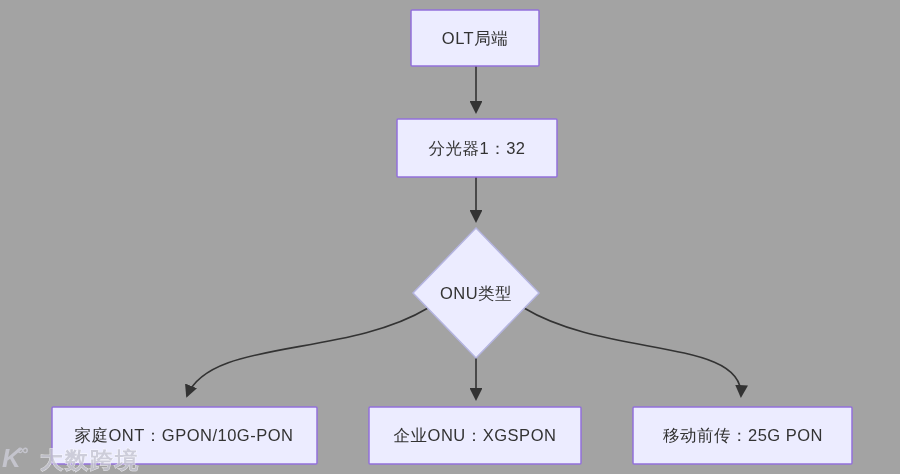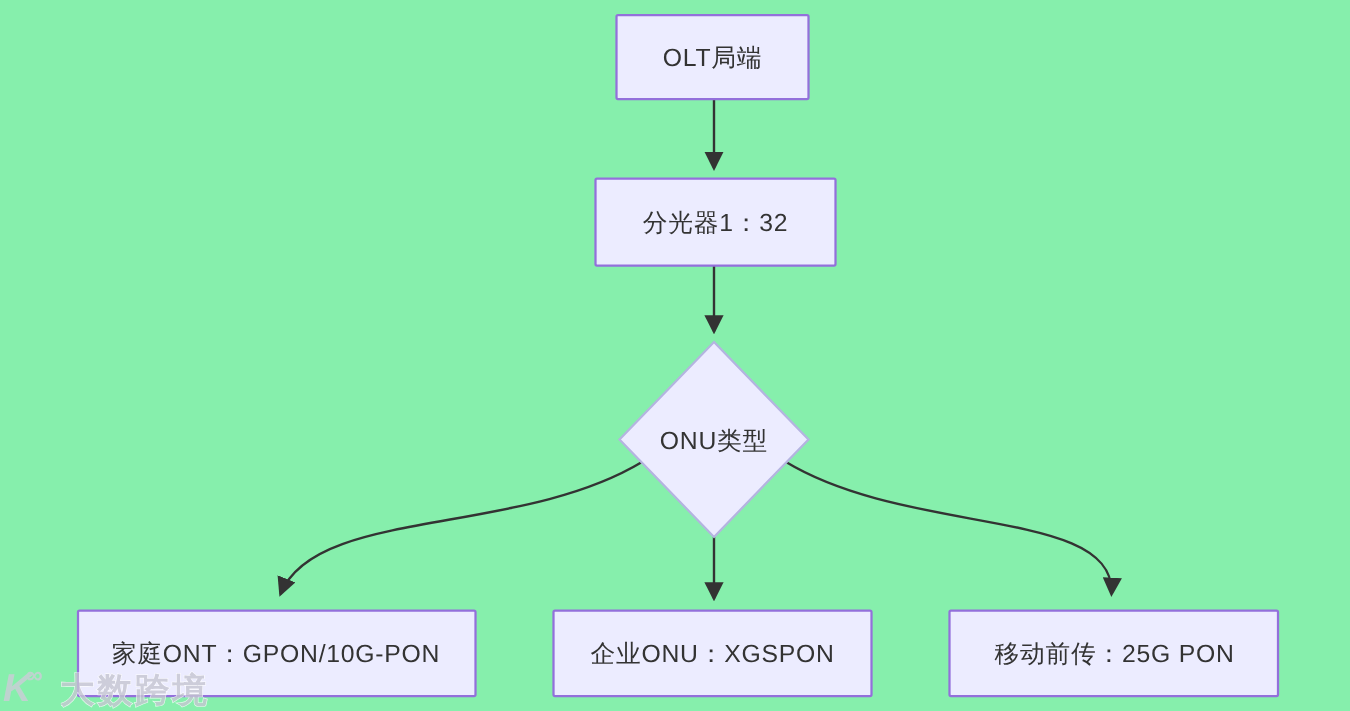--- a/index.html
+++ b/index.html
@@ -4,21 +4,21 @@
 <style>
   html, body {
     margin: 0;
     padding: 0;
     background: #ffffff;
   }
   .stage {
     position: relative;
     width: 900px;
     height: 474px;
-    background: #86efac;
+    background: #a3a3a3;
     overflow: hidden;
     font-family: "Liberation Sans", "DejaVu Sans", sans-serif;
   }
   svg { display: block; }
   .node-rect {
     fill: #ececff;
     stroke: #9370db;
     stroke-width: 1.5;
   }
   .node-diamond {

